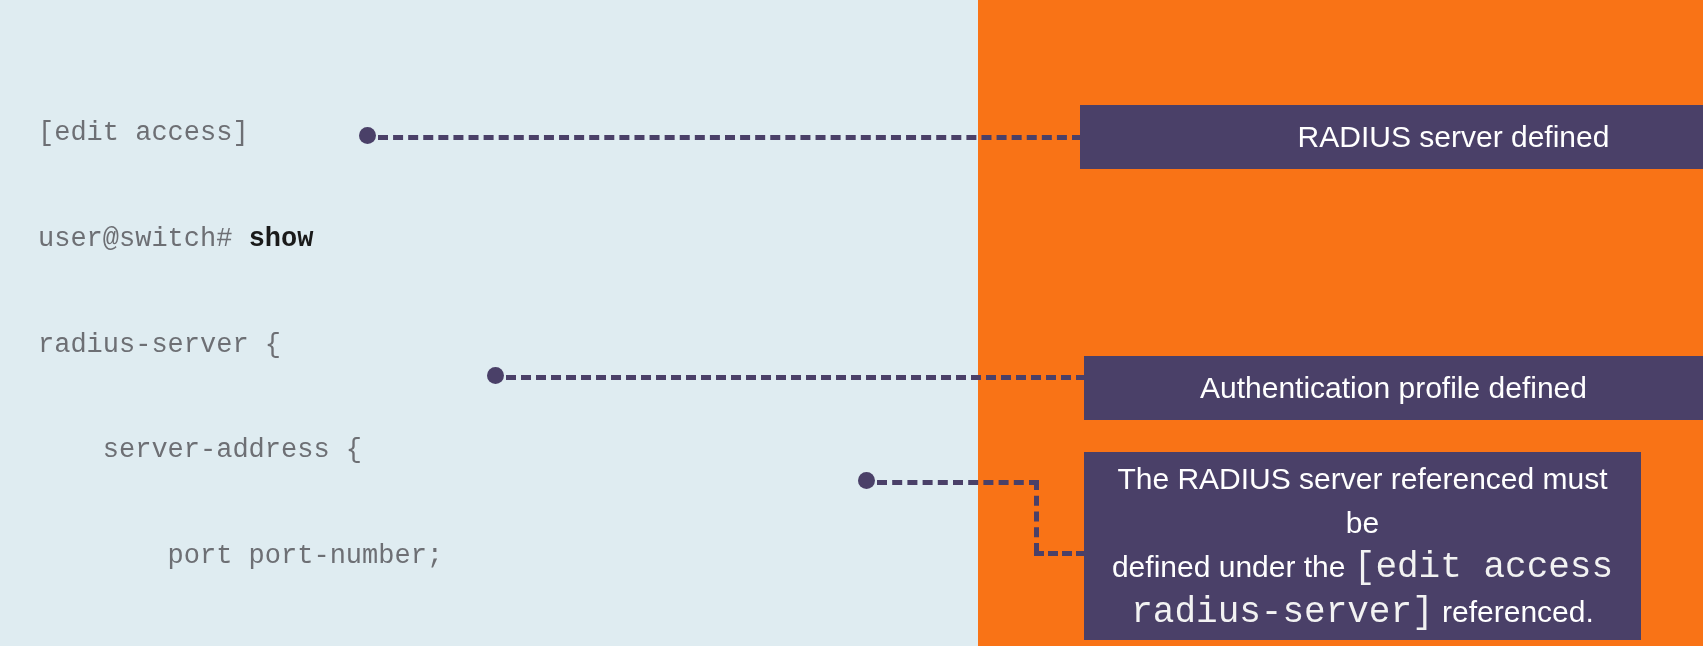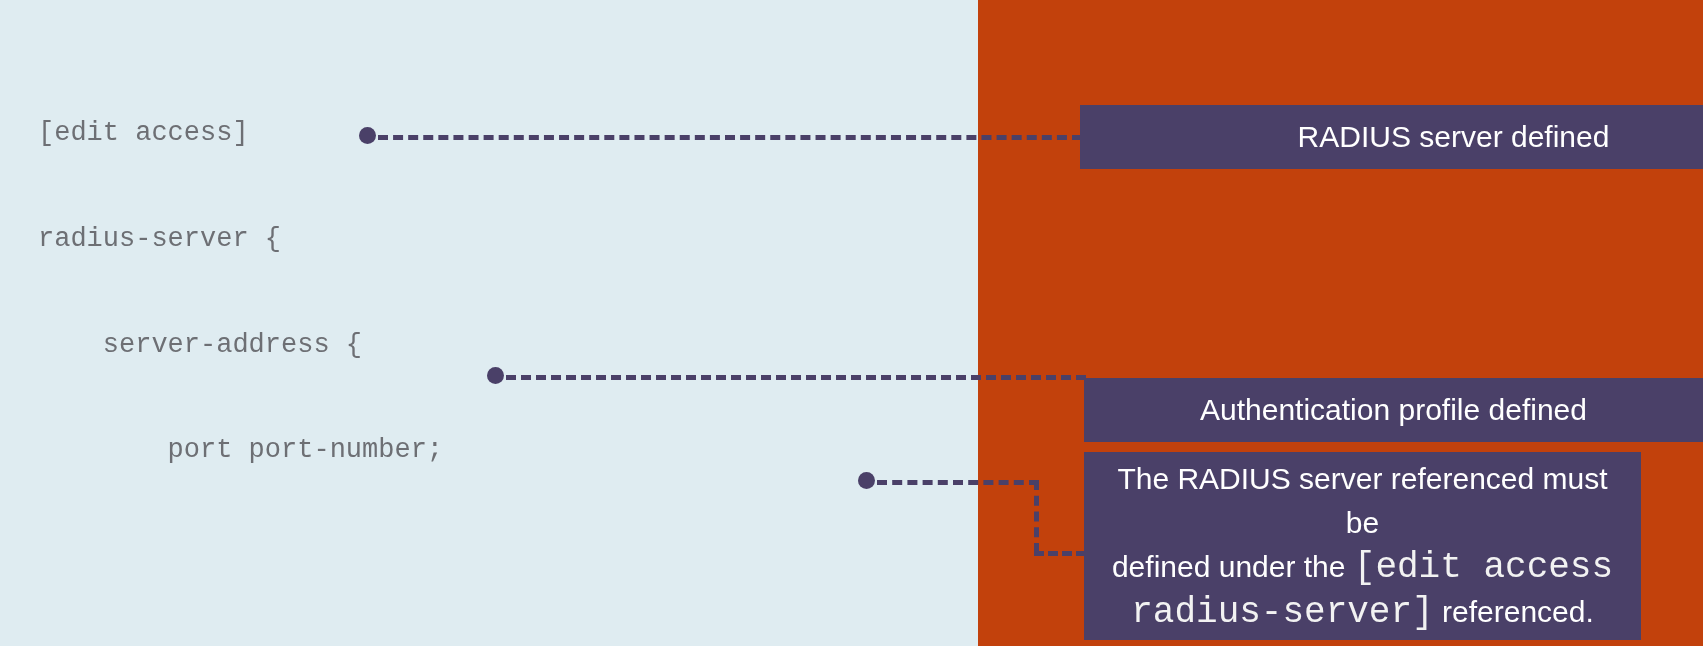--- a/index.html
+++ b/index.html
@@ -5,21 +5,21 @@
   html, body {
     margin: 0;
     padding: 0;
     background: #ffffff;
   }
   #stage {
     position: relative;
     width: 1703px;
     height: 646px;
     overflow: hidden;
-    background: #c2410c;
+    background: #f97316;
     font-family: "Liberation Sans", sans-serif;
   }
 
   
   #code-panel {
     position: absolute;
     left: 0;
     top: 0;
     width: 978px;
     height: 646px;
@@ -81,21 +81,21 @@
   }
   #callout-1 {
     left: 1080px;
     top: 105px;
     width: 747px;
     height: 64px;
     font-size: 30px;
   }
   #callout-2 {
     left: 1084px;
-    top: 378px;
+    top: 356px;
     width: 619px;
     height: 64px;
     font-size: 30px;
   }
   #callout-3 {
     left: 1084px;
     top: 452px;
     width: 557px;
     height: 188px;
     font-size: 30px;
@@ -113,20 +113,21 @@
   }
 </style>
 </head>
 <body>
 
 <div id="stage">
 
   <div id="code-panel">
     <div id="code-block">
       <div class="code-line"><span>[edit access]</span></div>
+      <div class="code-line"><span>user@switch# </span><b>show</b></div>
       <div class="code-line"><span>radius-server {</span></div>
       <div class="code-line"><span style="padding-left:4ch;">server-address {</span></div>
       <div class="code-line"><span style="padding-left:8ch;">port port-number;</span></div>
       <div class="code-line"></div>
       
       
       
       
       
       

